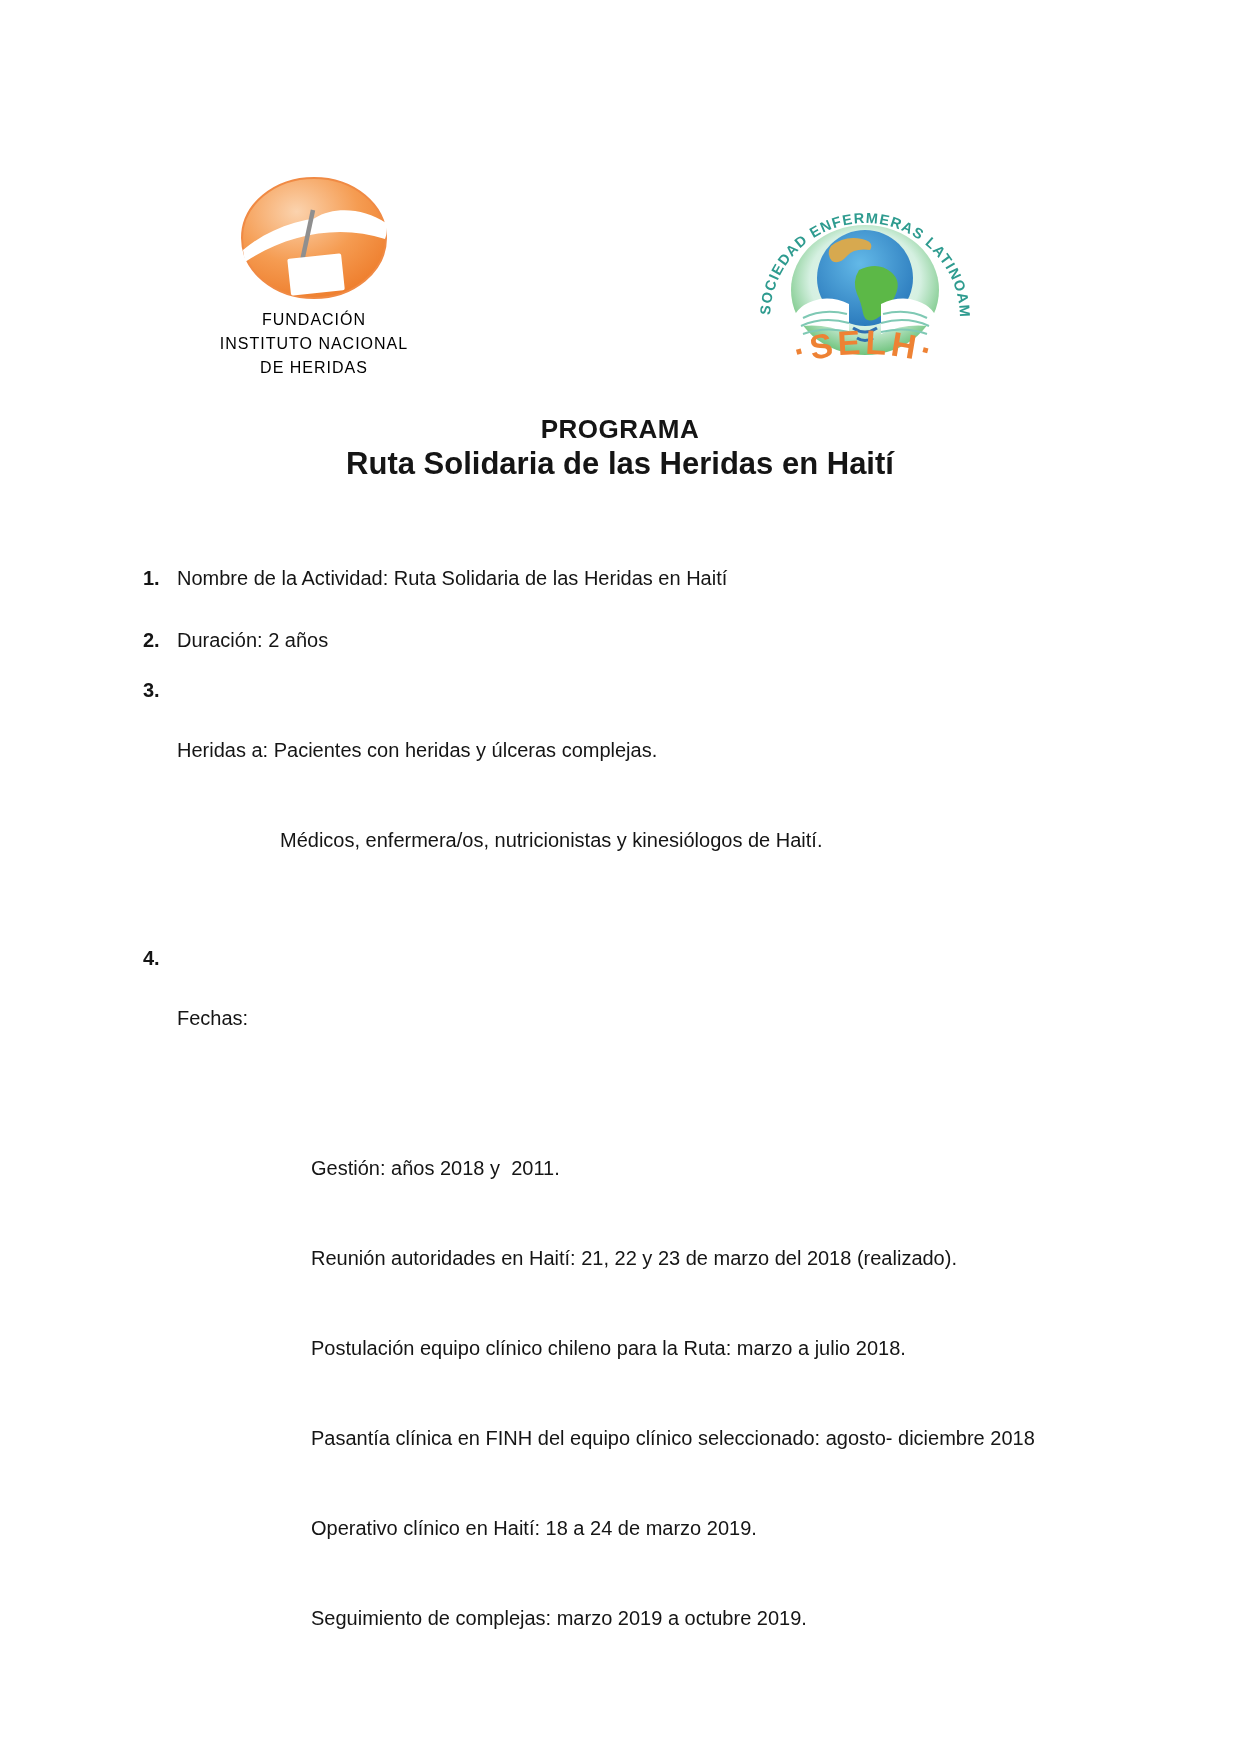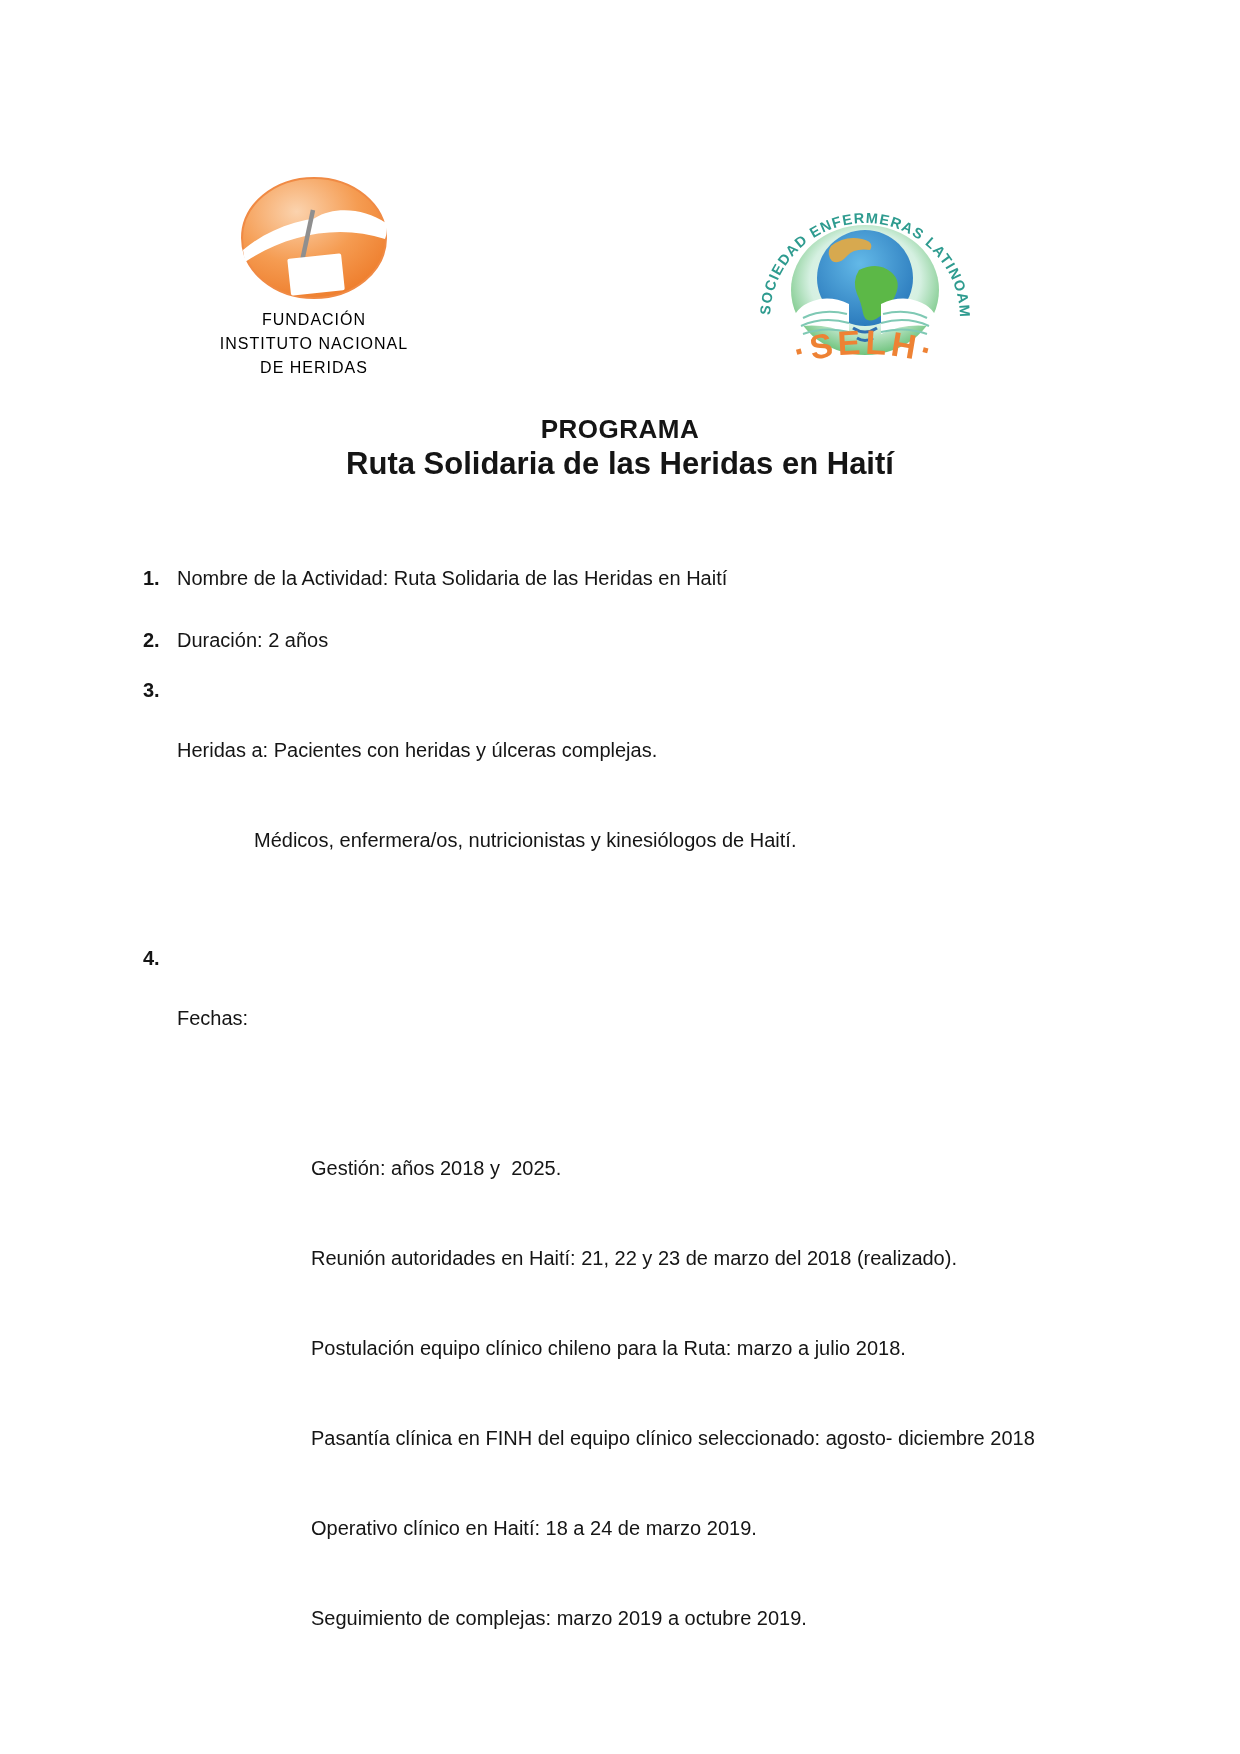--- a/index.html
+++ b/index.html
@@ -17,21 +17,21 @@
 
   .title-block{position:absolute;top:416px;left:0;width:100%;text-align:center;}
   .kicker{font-size:26px;font-weight:bold;letter-spacing:.5px;line-height:26px;}
   .main-title{font-size:31px;font-weight:bold;line-height:38px;margin-top:3px;}
 
   .content{position:absolute;left:143px;top:563px;width:990px;}
   .item{display:flex;}
   .num{width:34px;flex:none;font-weight:bold;}
   .ibody{flex:1;white-space:pre-wrap;}
   b{font-weight:normal;}
-  .cont-3{margin-left:77px;}
+  .cont-3{margin-left:103px;}
   .fechas{margin-left:134px;}
   .i1{margin-bottom:32px;}
   .i2{margin-bottom:20px;}
   .i3{margin-bottom:28px;}
   .i4{margin-bottom:30px;}
   .line{white-space:pre-wrap;}
 </style>
 </head>
 <body>
 
@@ -111,21 +111,21 @@
       <div class="line"><b>Heridas a:</b><span> Pacientes con heridas y úlceras complejas.</span></div>
       <div class="line cont-3">Médicos, enfermera/os, nutricionistas y kinesiólogos de Haití.</div>
     </div>
   </div>
 
   <div class="item i4">
     <span class="num">4.</span>
     <div class="ibody">
       <div class="line"><b>Fechas:</b></div>
       <div class="fechas">
-        <div class="line"><b>Gestión</b><span>: años 2018 y  2025.</span></div>
+        <div class="line"><b>Gestión</b><span>: años 2018 y  2011.</span></div>
         <div class="line"><b>Reunión autoridades en Haití:</b><span> 21, 22 y 23 de marzo del 2018 (realizado).</span></div>
         <div class="line"><b>Postulación equipo clínico chileno para la Ruta:</b><span> marzo a julio 2018.</span></div>
         <div class="line"><b>Pasantía clínica en FINH del equipo clínico seleccionado:</b><span> agosto- diciembre 2018</span></div>
         <div class="line"><b>Operativo clínico en Haití</b><span>: 18 a 24 de marzo 2019.</span></div>
         <div class="line"><b>Seguimiento de complejas</b><span>: marzo 2019 a octubre 2019.</span></div>
       </div>
     </div>
   </div>
 
 </div>

